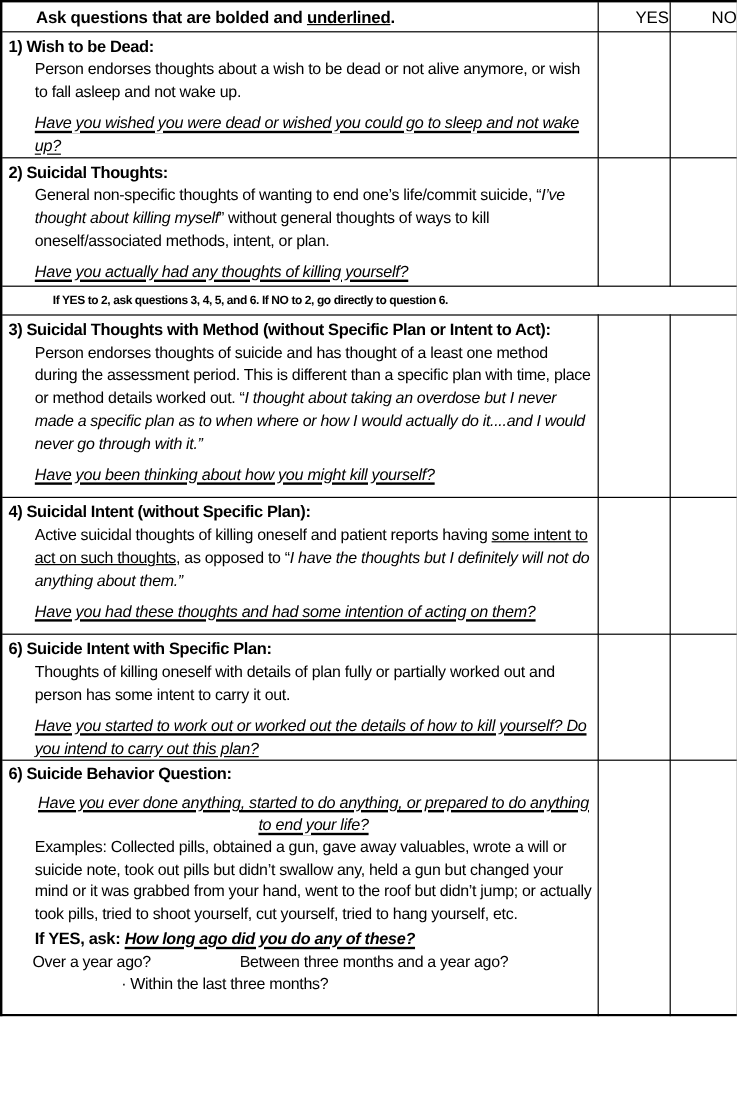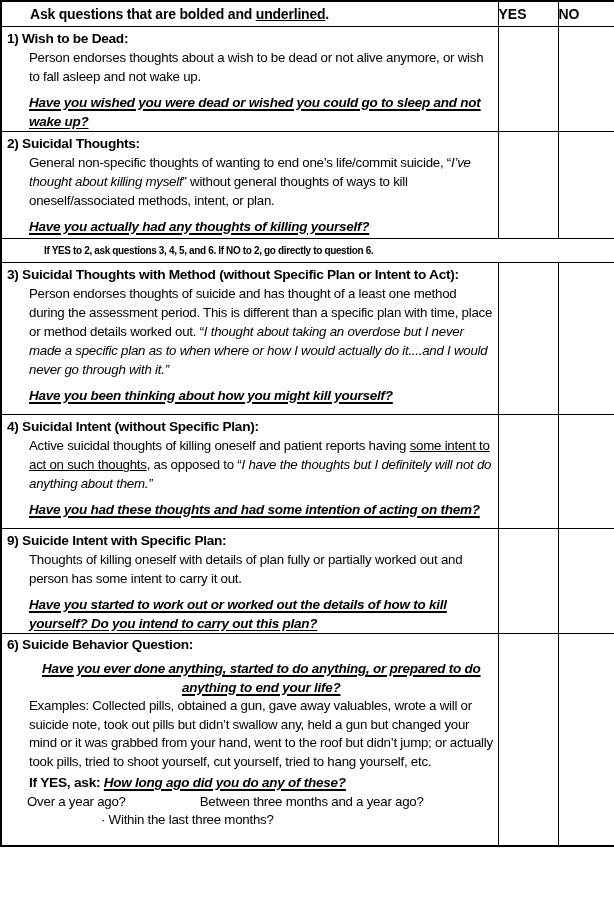--- a/index.html
+++ b/index.html
@@ -3,29 +3,29 @@
 <meta charset="utf-8">
 <style>
   html,body{margin:0;padding:0;background:#fff;}
   body{width:614px;font-family:"Liberation Sans",sans-serif;color:#000;}
   table{border-collapse:collapse;width:614px;table-layout:fixed;border:2px solid #000;}
   td{border:1.5px solid #000;vertical-align:top;padding:0;background:#fff;}
 
   .title-cell{vertical-align:middle;padding:4px 4px 4px 28px;font-weight:700;font-size:14.5px;letter-spacing:-0.2px;}
   .past-cell{vertical-align:middle;text-align:center;font-weight:700;font-size:14.5px;white-space:pre-line;line-height:17px;letter-spacing:-0.2px;}
   .instr-cell{vertical-align:middle;padding-left:28px;font-weight:700;font-size:14px;letter-spacing:-0.2px;}
-  .yn{vertical-align:middle;text-align:left;font-weight:700;font-size:14px;}
+  .yn{vertical-align:middle;text-align:right;font-weight:400;font-size:14px;}
   .section-cell{vertical-align:middle;padding-left:28px;font-weight:700;font-size:14px;letter-spacing:-0.2px;}
   .note-cell{vertical-align:middle;padding-left:42px;font-weight:700;font-size:10px;letter-spacing:-0.35px;white-space:nowrap;overflow:hidden;}
 
   .item-cell{padding:2px 4px 0 5px;font-size:13.3px;letter-spacing:-0.25px;line-height:19px;}
   .clip{overflow:hidden;}
   .item-title{font-weight:700;font-size:13.7px;letter-spacing:-0.3px;}
   .item-body{margin-left:22px;}
-  .item-prompt{margin-left:22px;margin-top:7px;font-weight:700;font-style:italic;font-size:13.5px;
+  .item-prompt{margin-left:22px;margin-top:7px;font-weight:400;font-style:italic;font-size:13.5px;
                text-decoration:underline;text-decoration-thickness:1.6px;text-underline-offset:2px;}
   .it{font-style:italic;}
   .ub{text-decoration:underline;text-decoration-thickness:1.2px;}
 
   .compact{line-height:18.5px;}
   .compact .item-prompt{margin-top:6px;text-align:center;}
   .examples{margin-left:22px;}
   .ifyes{margin-left:22px;margin-top:3px;}
   .ifyes-label{font-weight:700;font-size:13.7px;}
   .ifyes-prompt{font-weight:700;font-style:italic;font-size:13.5px;
@@ -106,21 +106,21 @@
         <div class="item-prompt">Have you had these thoughts and had some intention of acting on them?</div>
       </div>
     </td>
     <td></td>
     <td></td>
   </tr>
 
   <tr class="rh-i5">
     <td class="item-cell">
       <div class="clip h-i5">
-        <div class="item-title">9) Suicide Intent with Specific Plan:</div>
+        <div class="item-title">6) Suicide Intent with Specific Plan:</div>
         <div class="item-body">Thoughts of killing oneself with details of plan fully or partially worked out and person has some intent to carry it out.</div>
         <div class="item-prompt">Have you started to work out or worked out the details of how to kill yourself? Do you intend to carry out this plan?</div>
       </div>
     </td>
     <td></td>
     <td></td>
   </tr>
 
   <tr class="rh-i6">
     <td class="item-cell compact">

